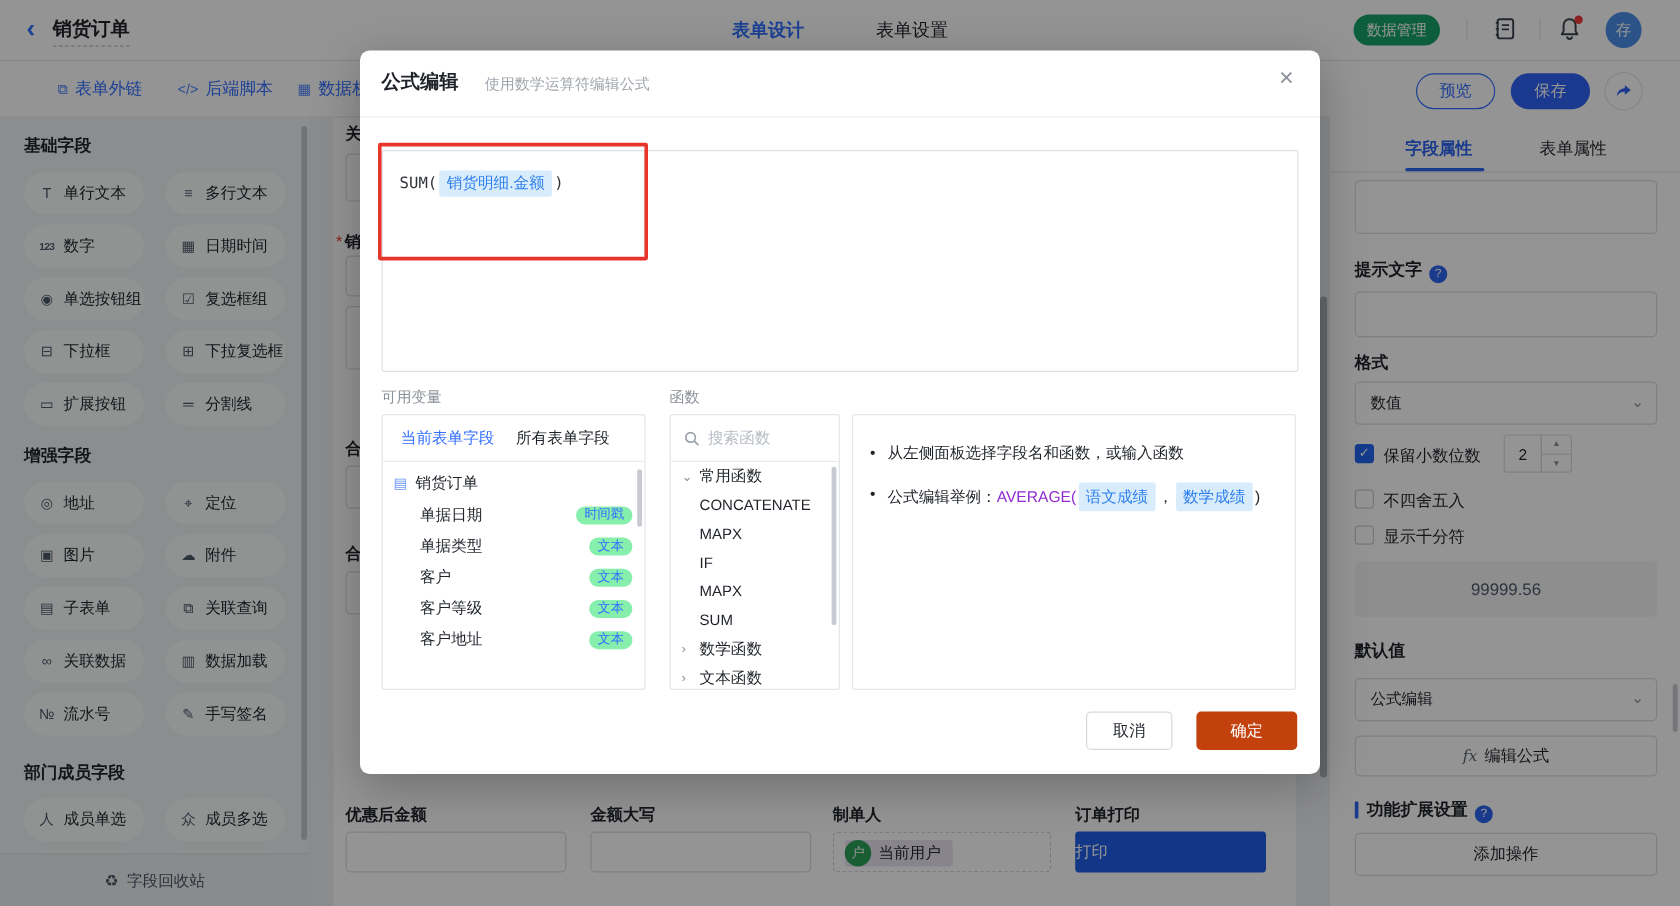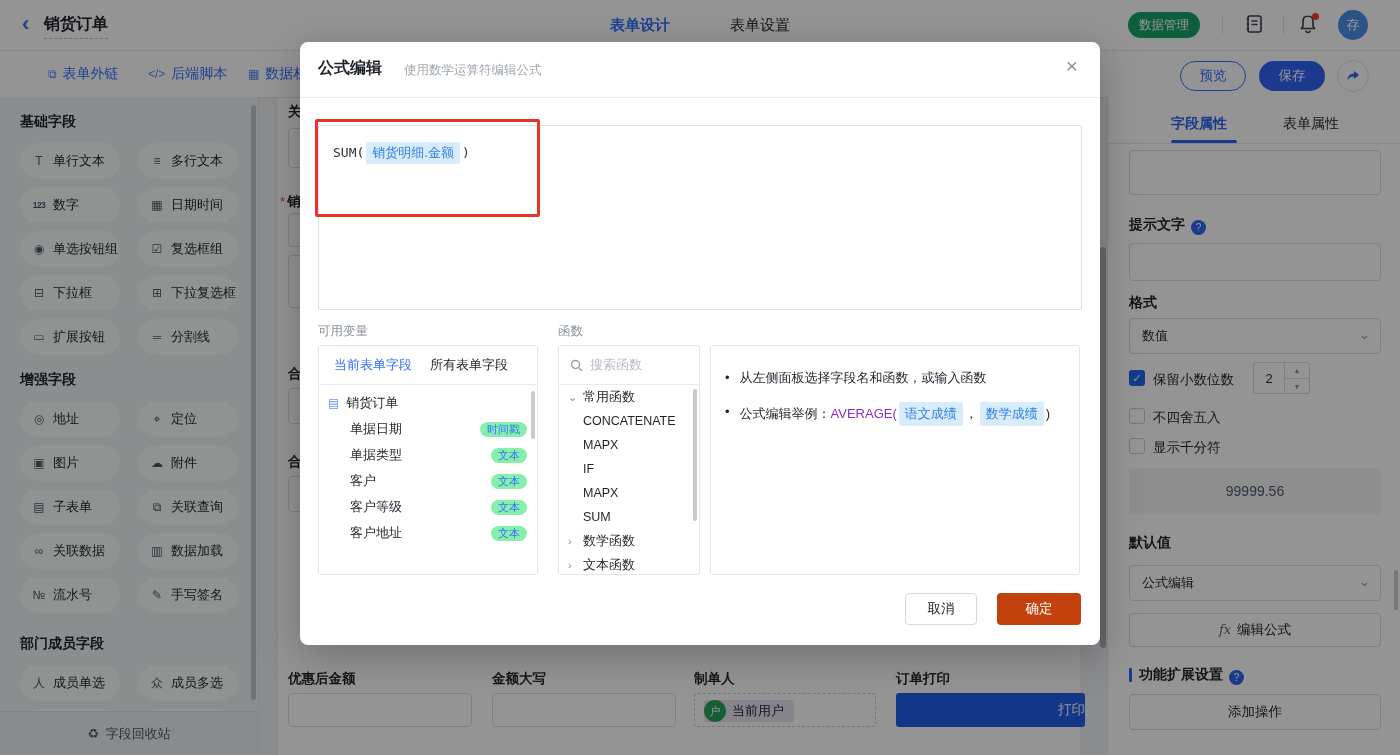--- a/index.html
+++ b/index.html
@@ -46,22 +46,22 @@
 
   
   .formcard{position:absolute;left:278px;top:97px;width:802px;height:658px;background:#fff;z-index:1;}
   .frag-label{position:absolute;font-size:13.5px;font-weight:600;z-index:1;}
   .frag-label .star{color:#e8352b;margin-right:2px;font-weight:400;}
   .b-label{position:absolute;font-size:13.5px;font-weight:600;z-index:1;}
   .dashed-box{position:absolute;border:1px dashed #c9cdd4;border-radius:4px;box-sizing:border-box;z-index:1;background:#fff;}
   .user-tag{position:absolute;left:9px;top:6px;height:22px;border-radius:3px;background:#e9e4f4;display:flex;align-items:center;
             gap:6px;padding:0 10px 0 0;font-size:13px;}
   .user-avatar{width:22px;height:22px;border-radius:50%;background:#2aa257;color:#fff;font-size:11px;text-align:center;line-height:22px;flex:none;}
-  .btn-print{position:absolute;left:896px;top:693px;width:189px;height:34px;background:#2160e8;border-radius:3px;color:#fff;
-             font-size:13.5px;text-align:right;line-height:34px;cursor:pointer;z-index:1;}
+  .btn-print{position:absolute;left:896px;top:693px;width:159px;height:34px;background:#2160e8;border-radius:3px;color:#fff;
+             font-size:13.5px;text-align:left;line-height:34px;cursor:pointer;z-index:1;}
   .main-scroll{position:absolute;left:1100px;top:247px;width:6px;height:401px;background:#aeb2ba;border-radius:3px;z-index:2;}
 
   
   .rpanel{position:absolute;left:1107px;top:97px;width:293px;height:658px;background:#fff;border-left:1px solid #e8e9eb;z-index:2;box-sizing:border-box;}
   .rtab{position:absolute;top:18px;font-size:14px;cursor:pointer;}
   .rtab.active{color:#2e66f0;font-weight:600;}
   .rtab-line{position:absolute;left:63px;top:43px;width:66px;height:3px;background:#2e66f0;border-radius:2px;}
   .rdivider{position:absolute;left:0;top:46px;width:293px;height:1px;background:#e8e9eb;}
   .rlabel{position:absolute;font-size:14px;font-weight:600;}
   .help{display:inline-block;width:15px;height:15px;border-radius:50%;background:#2e66f0;color:#fff;font-size:10px;line-height:15px;

